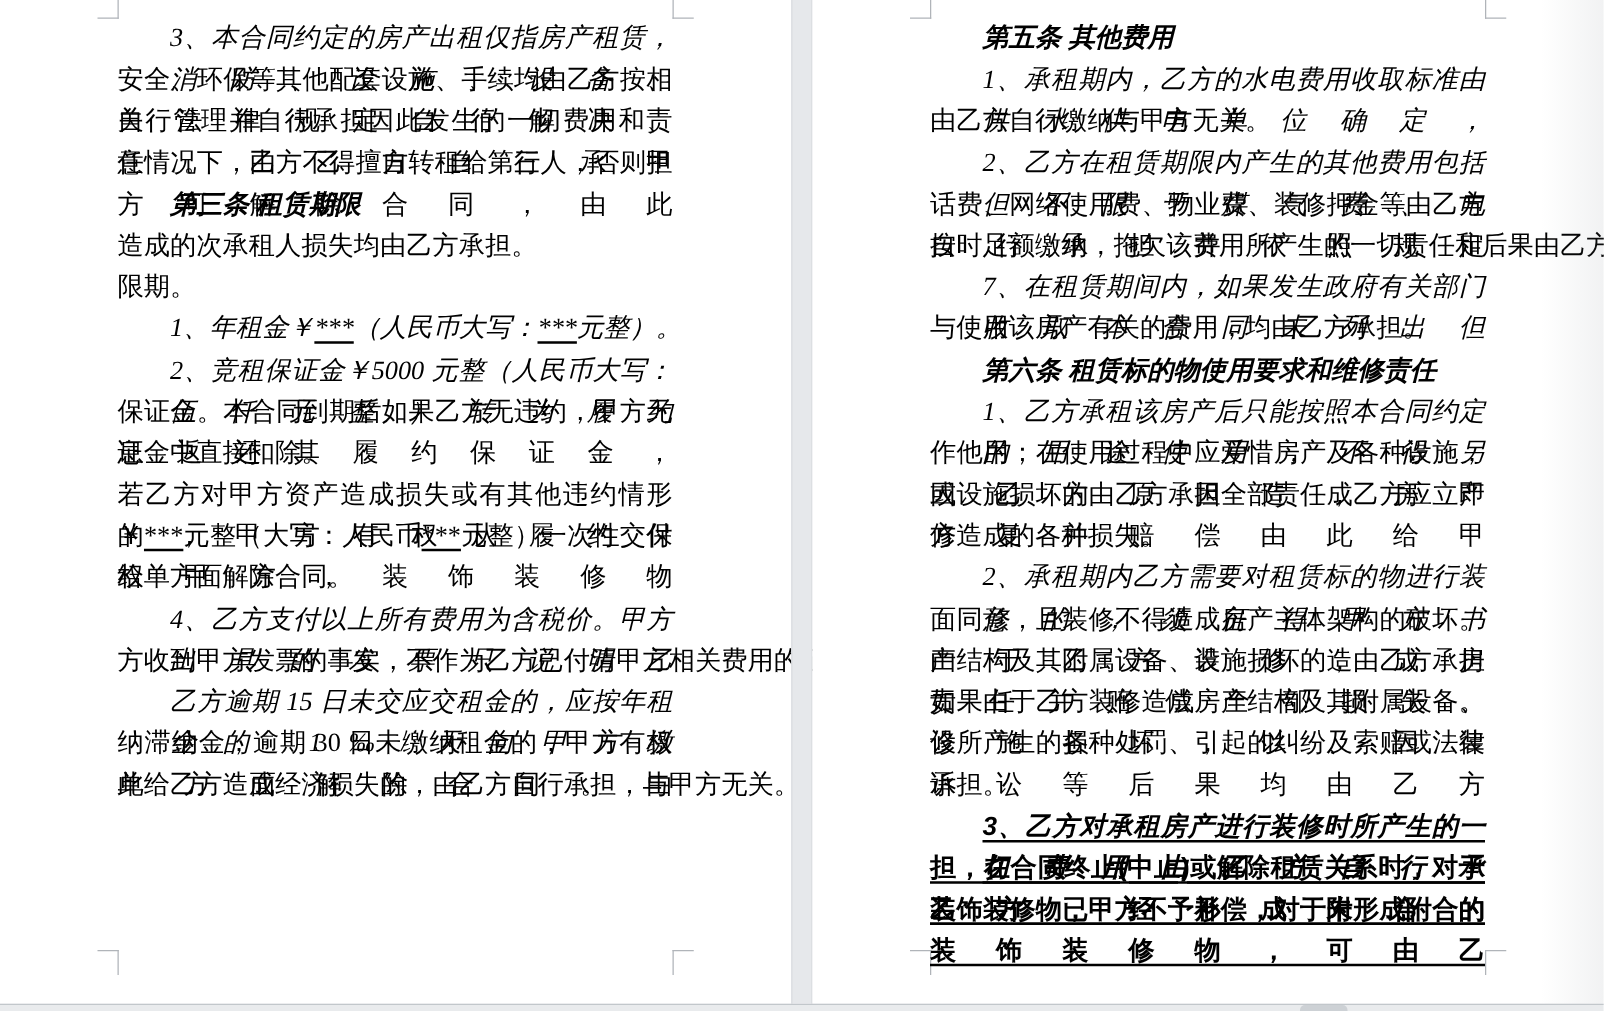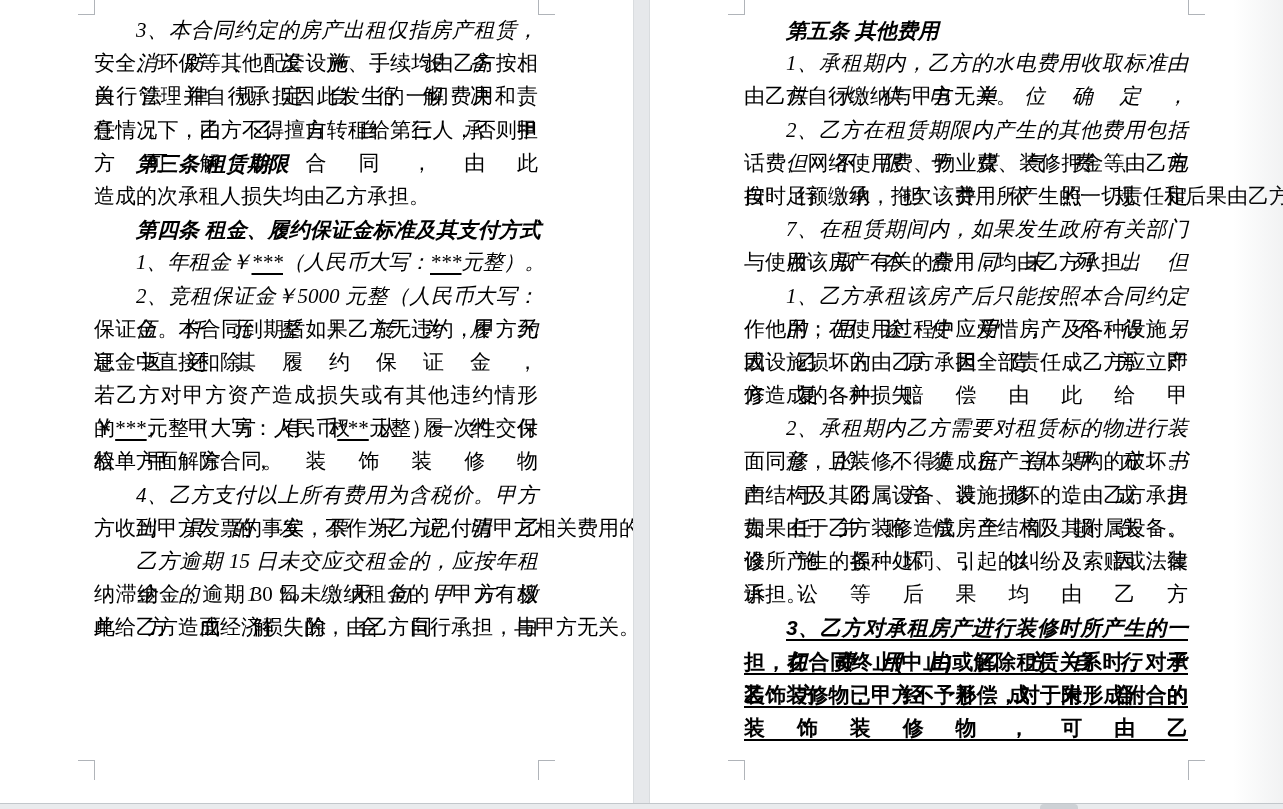--- a/index.html
+++ b/index.html
@@ -82,21 +82,21 @@
     <div class="crop tr"></div>
     <div class="crop bl"></div>
     <div class="crop br"></div>
     <div class="text-area">
         <div class="line justify indent"><span>3、本合同约定的房产出租仅指房产租赁，消防、设施、设备、</span></div>
         <div class="line justify"><span>安全、环保等其他配套设施、手续均由乙方按相关法律规定自行解决、</span></div>
         <div class="line justify"><span>自行管理并自行承担因此发生的一切费用和责任。由乙方自行承担</span></div>
         <div class="line justify"><span>意情况下，乙方不得擅自转租给第三人，否则甲方可解除合同，由此</span></div>
         <div class="line indent bold"><span>第三条 租赁期限</span></div>
         <div class="line"><span>造成的次承租人损失均由乙方承担。</span></div>
-        <div class="line indent bold"><span>第四条 租金、履约保证金标准及其支付方式</span></div>
+        <div class="line"><span>限期。</span></div>
         <div class="line indent"><span>1、年租金￥</span><span class="useg">***</span><span>（人民币大写：</span><span class="useg">***</span><span>元整）。</span></div>
         <div class="line justify indent"><span>2、竞租保证金￥5000 元整（人民币大写：伍仟元整）转为履约</span></div>
         <div class="line justify"><span>保证金。本合同到期后如果乙方无违约，甲方无息返还其履约保证金，</span></div>
         <div class="line"><span>证金中直接扣除。</span></div>
         <div class="line justify"><span>若乙方对甲方资产造成损失或有其他违约情形的，甲方有权从履约保</span></div>
         <div class="line justify"><span>￥</span><span class="useg">***</span><span>元整（大写：人民币</span><span class="useg">***</span><span>元整）一次性交付给甲方，装饰装修物</span></div>
         <div class="line"><span>权单方面解除合同。</span></div>
         <div class="line justify indent"><span>4、乙方支付以上所有费用为含税价。甲方出具的发票只说明乙</span></div>
         <div class="line"><span>方收到甲方发票的事实，不作为乙方已付清甲方相关费用的证据。</span></div>
         <div class="line justify indent"><span>乙方逾期 15 日未交应交租金的，应按年租金的 1‰/天向甲方缴</span></div>
@@ -114,20 +114,21 @@
     <div class="crop br"></div>
     <div class="text-area">
         <div class="line indent bold"><span>第五条 其他费用</span></div>
         <div class="line justify indent"><span>1、承租期内，乙方的水电费用收取标准由供水供电单位确定，</span></div>
         <div class="line"><span>由乙方自行缴纳与甲方无关。</span></div>
         <div class="line justify indent"><span>2、乙方在租赁期限内产生的其他费用包括但不限于煤气费、电</span></div>
         <div class="line justify"><span>话费、网络使用费、物业费、装修押金等由乙方自行承担并依照规定</span></div>
         <div class="line"><span>按时足额缴纳，拖欠该费用所产生的一切责任和后果由乙方承担。</span></div>
         <div class="line justify indent"><span>7、在租赁期间内，如果发生政府有关部门收取本合同未列出但</span></div>
         <div class="line"><span>与使用该房产有关的费用，均由乙方承担。</span></div>
+        <div class="line indent bold"><span>第六条 租赁标的物使用要求和维修责任</span></div>
         <div class="line justify indent"><span>1、乙方承租该房产后只能按照本合同约定的用途使用，不得另</span></div>
         <div class="line justify"><span>作他用；在使用过程中应爱惜房产及各种设施，因乙方原因造成房产</span></div>
         <div class="line justify"><span>或设施损坏的由乙方承担全部责任，乙方应立即修复并赔偿由此给甲</span></div>
         <div class="line"><span>方造成的各种损失。</span></div>
         <div class="line justify indent"><span>2、承租期内乙方需要对租赁标的物进行装修的，须征得甲方书</span></div>
         <div class="line justify"><span>面同意，且装修不得造成房产主体架构的破坏。由于乙方装修造成房</span></div>
         <div class="line justify"><span>产结构及其附属设备、设施损坏的，由乙方承担责任并赔偿全部损失。</span></div>
         <div class="line justify"><span>如果由于乙方装修造成房产结构及其附属设备、设施损坏，以及因装</span></div>
         <div class="line justify"><span>修所产生的各种处罚、引起的纠纷、索赔或法律诉讼等后果均由乙方</span></div>
         <div class="line"><span>承担。</span></div>

